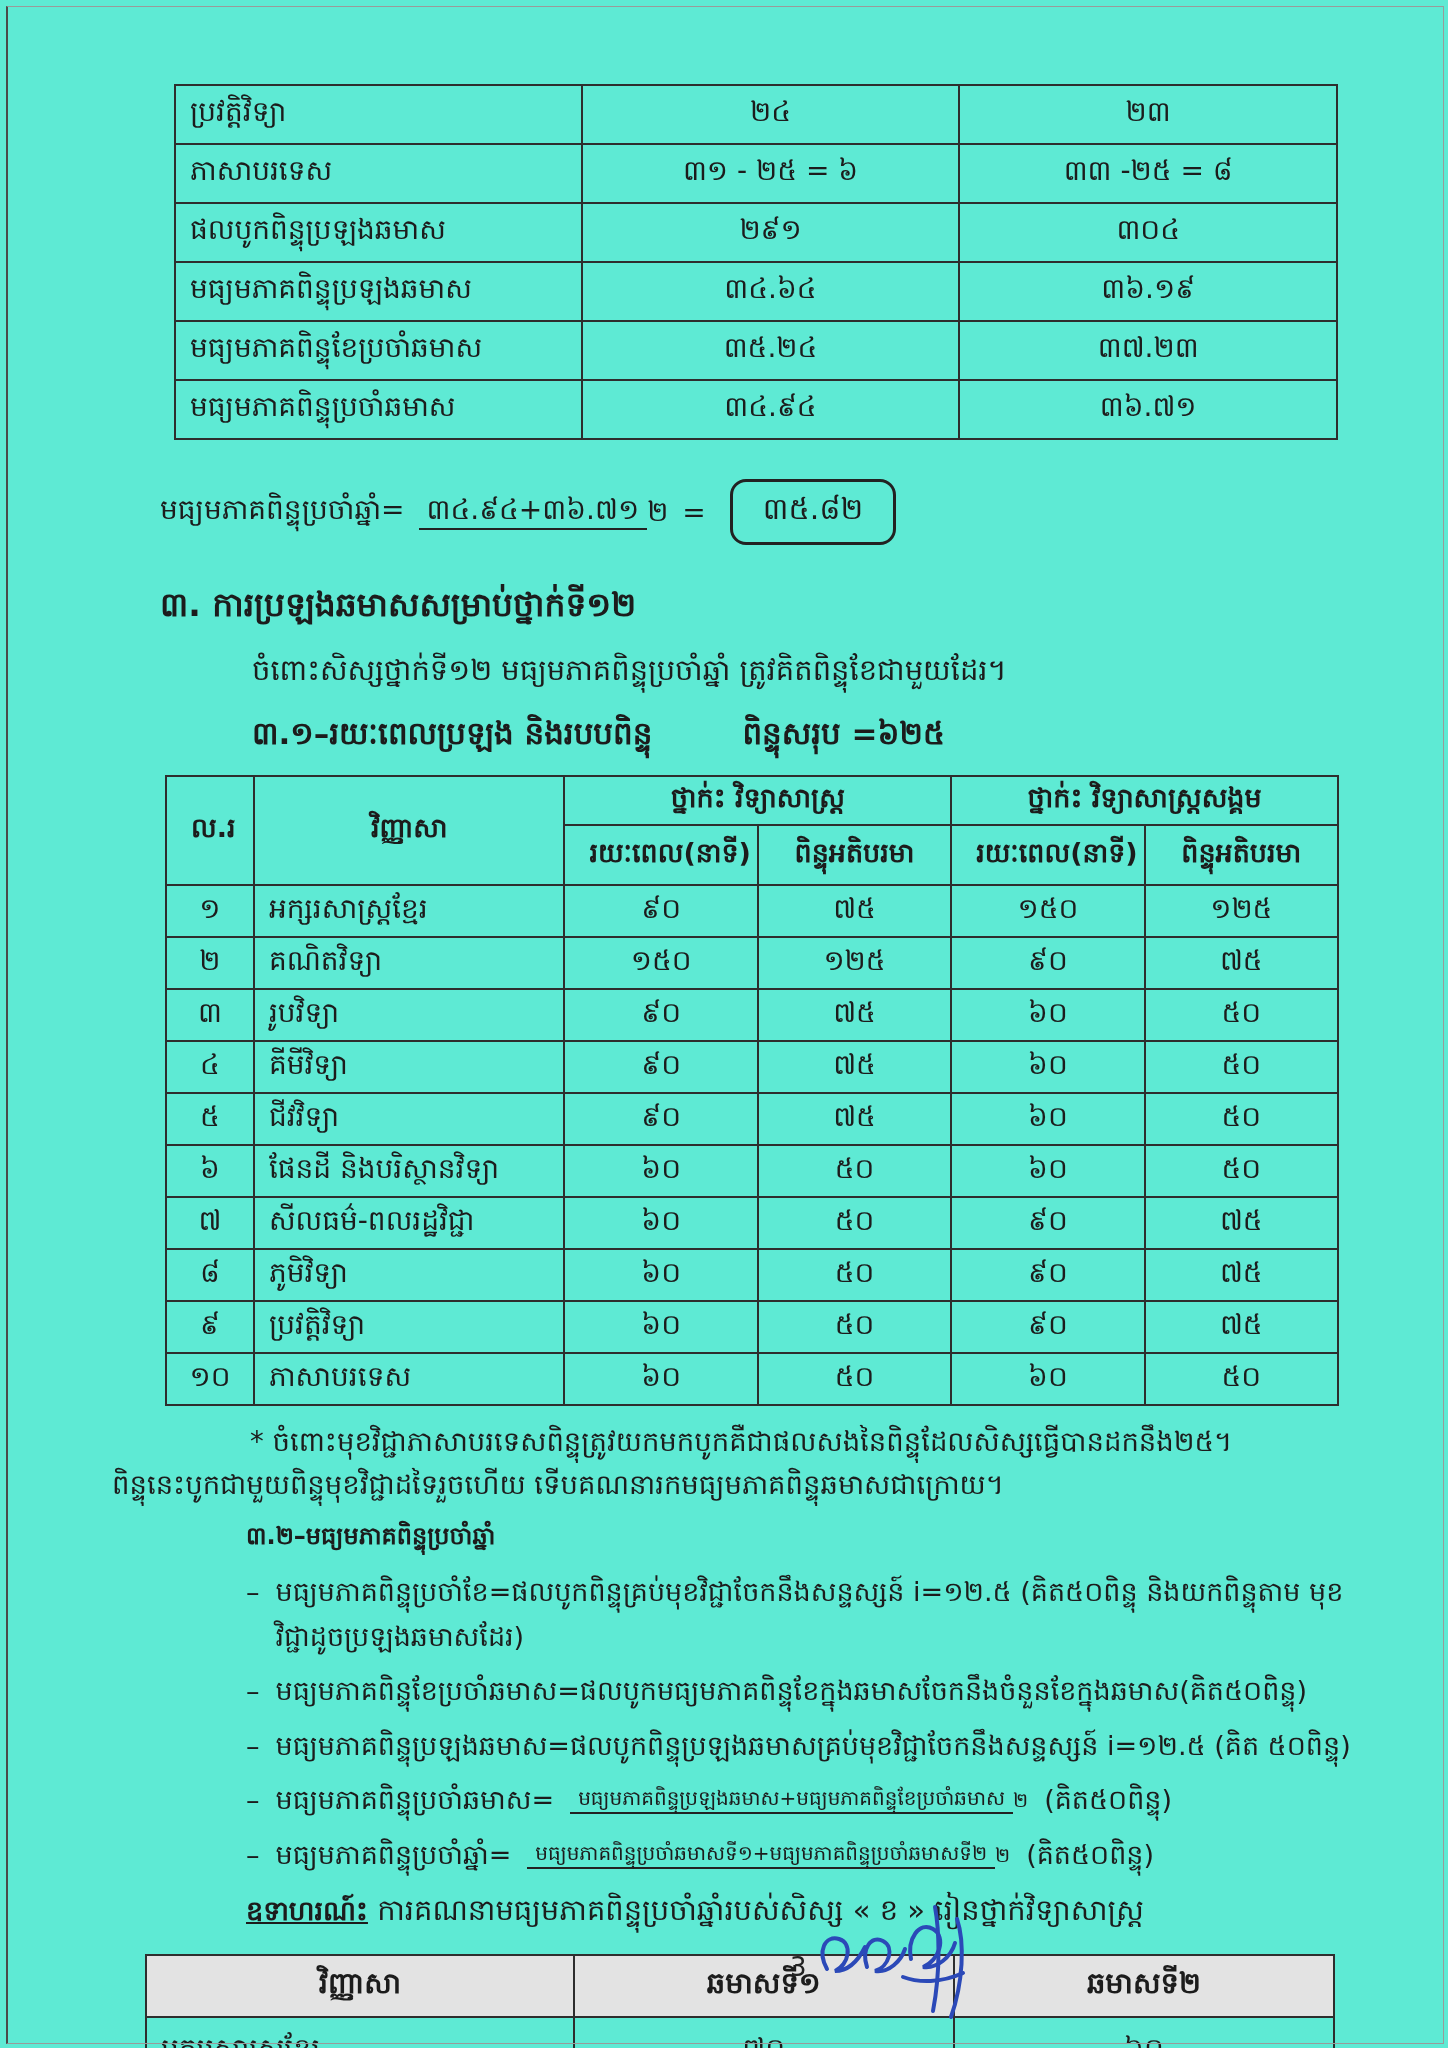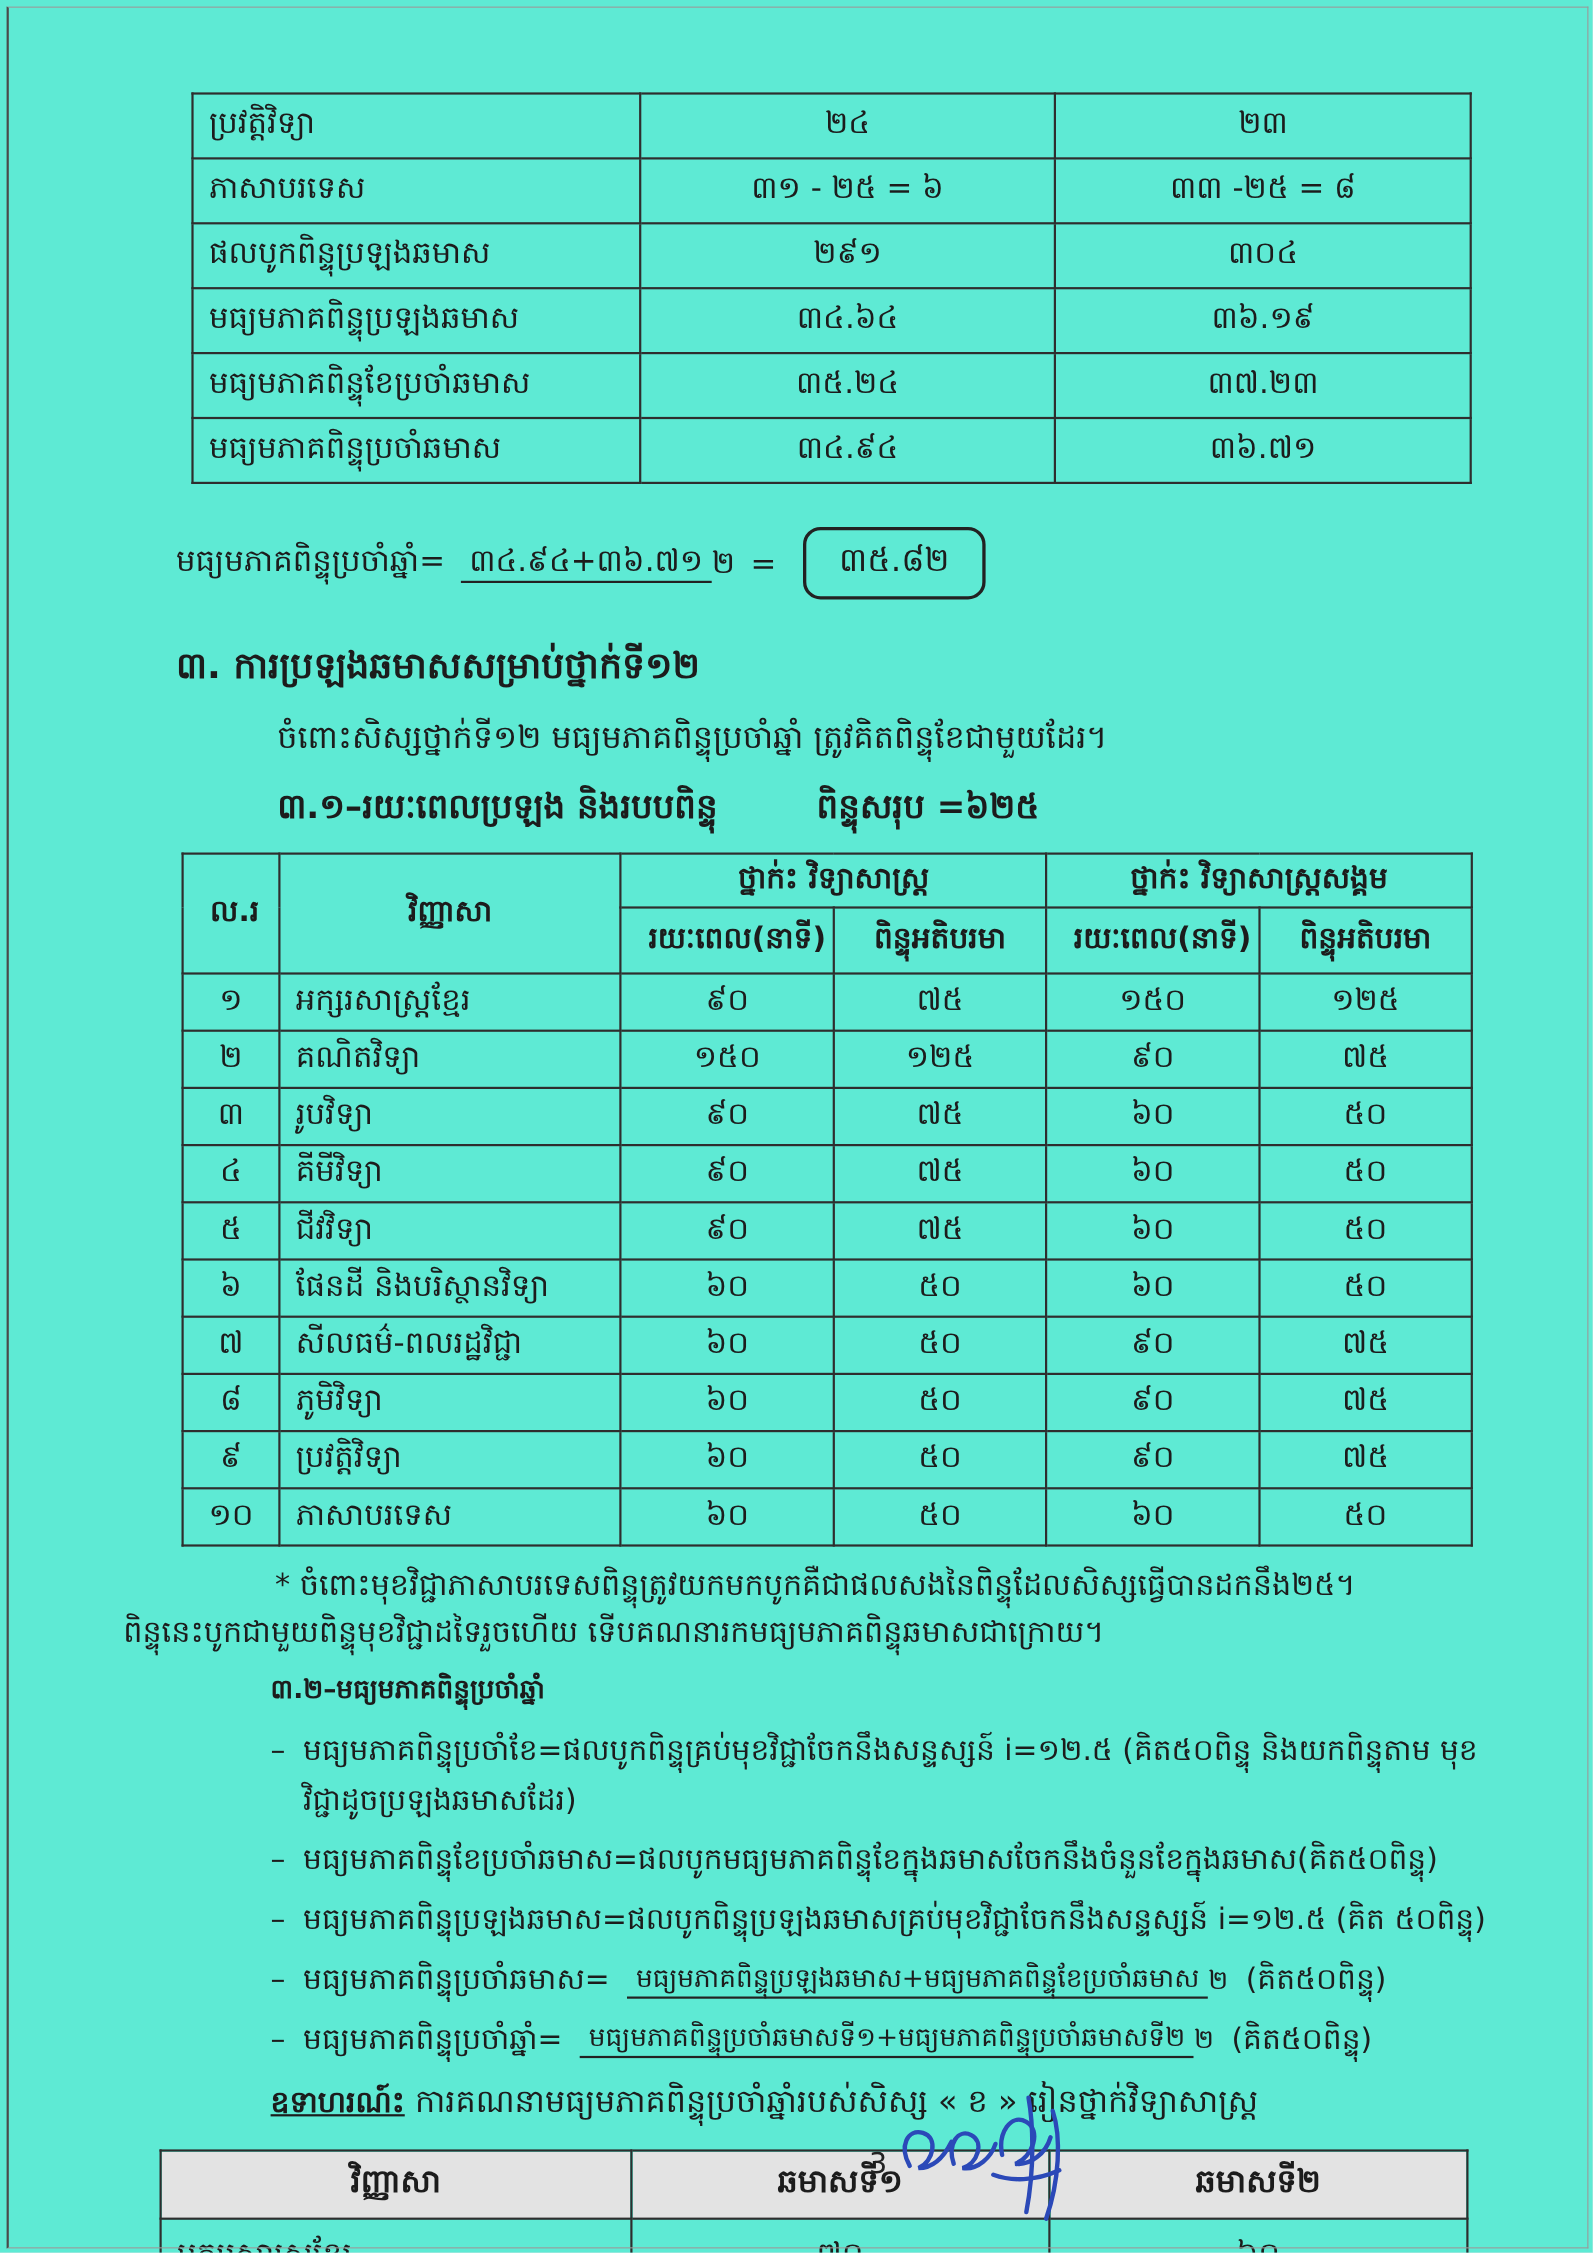--- a/index.html
+++ b/index.html
@@ -35,21 +35,21 @@
   .top-table{margin:84px 0 0 174px;width:1164px;}
   .top-table td{height:49px;}
   
   .formula-line{
     margin:26px 0 0 160px;
     display:flex;align-items:center;gap:14px;
     font-size:28px;height:92px;
   }
   .frac{display:inline-flex;flex-direction:row;align-items:center;line-height:1.15;}
   .frac .top{border-bottom:2px solid #222;padding:0 8px 2px 8px;}
-  .frac.small{font-size:24px;}
+  .frac.small{font-size:20px;}
   .result-box{
     border:3px solid #222;border-radius:16px;
     padding:8px 30px;font-size:30px;margin-left:10px;
   }
   
   .sec-title{margin:26px 0 0 160px;font-size:33px;font-weight:bold;}
   .intro{margin:20px 0 0 252px;font-size:29px;}
   .sub31{margin:20px 0 0 252px;font-size:31px;font-weight:bold;display:flex;gap:90px;}
   
   .exam-table{margin:16px 0 0 165px;width:1174px;}

